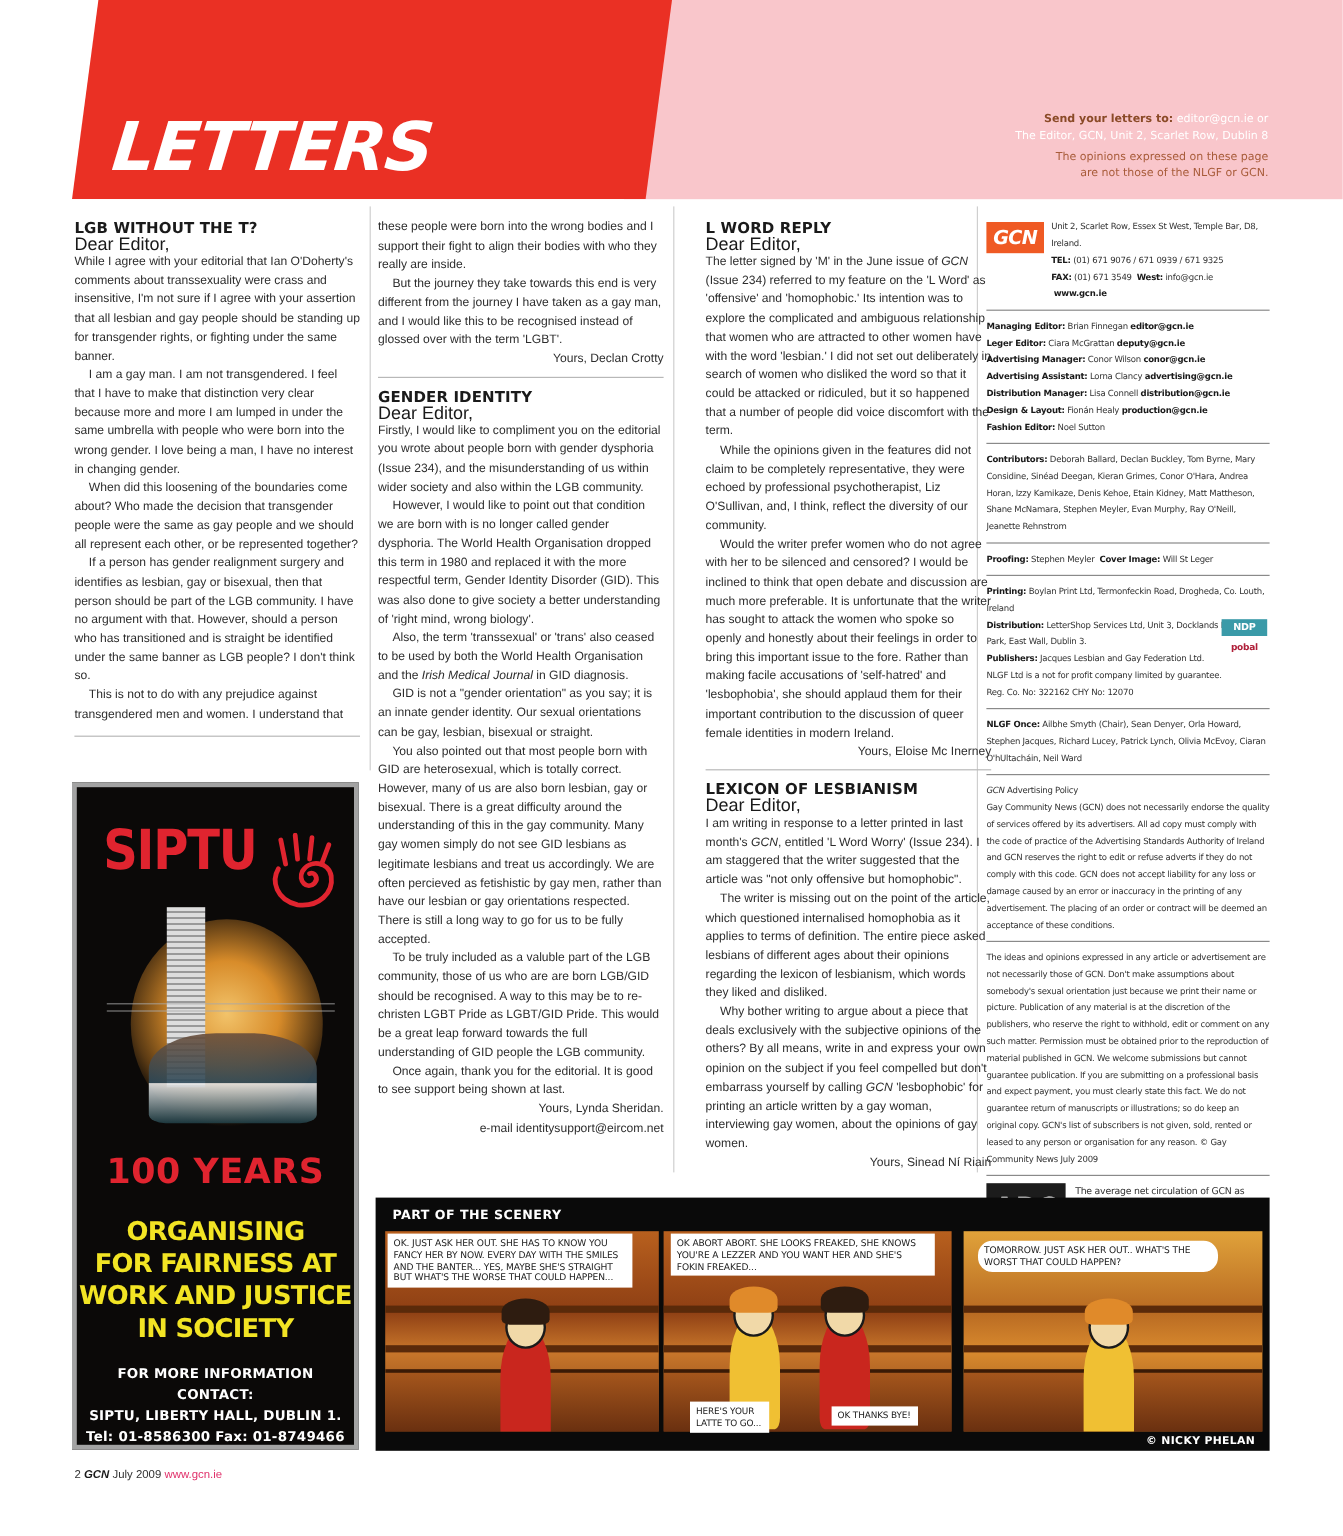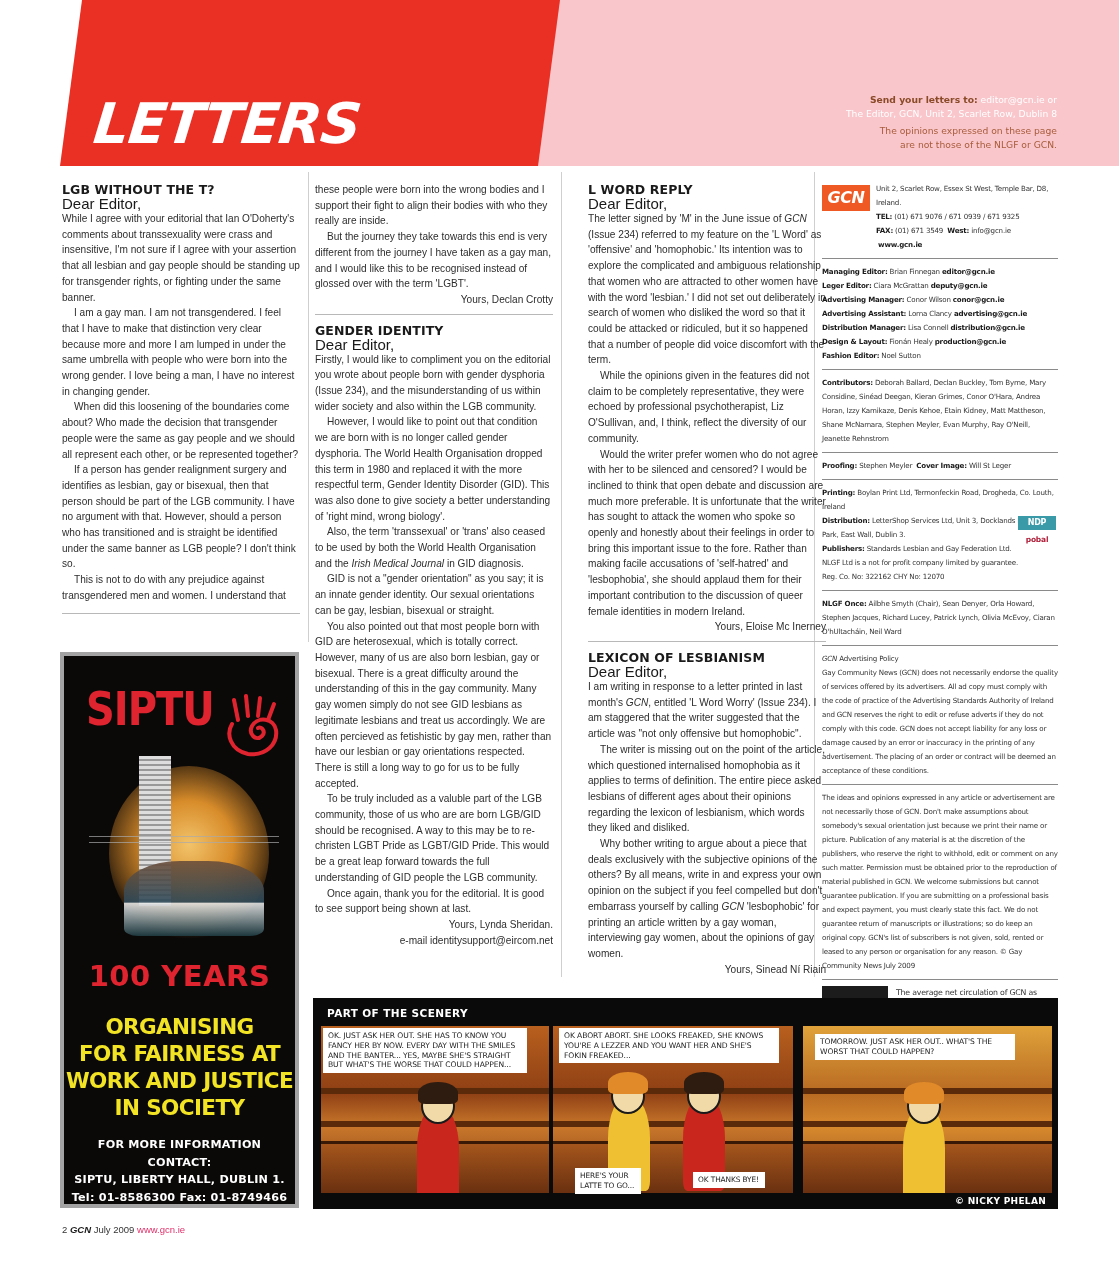--- a/index.html
+++ b/index.html
@@ -72,21 +72,21 @@
   .p3 { left: 490px; width: 249px; background: linear-gradient(#e0a23a 0%, #b86a22 40%, #d98a2e 60%, #8a4a16 100%); }
   .shelf { position: absolute; left: 0; right: 0; height: 6px; background: #5a2a0a; }
   .counter { position: absolute; left: 0; right: 0; bottom: 0; height: 52px; background: linear-gradient(#a5561c, #6a3010); border-top: 3px solid #3a1a06; }
   .figure { position: absolute; width: 42px; height: 95px; border-radius: 45% 45% 10% 10%; }
   .face { position: absolute; width: 34px; height: 36px; border-radius: 50%; background: #f1d9a8; border: 2px solid #1a1a1a; }
   .hair-dark { position: absolute; width: 40px; height: 22px; border-radius: 50% 50% 20% 20%; background: #2e1c10; }
   .hair-red { position: absolute; width: 40px; height: 22px; border-radius: 50% 50% 20% 20%; background: #e08a2a; }
   .bubble { position: absolute; background: #fff; color: #222; font-family: "DejaVu Sans", sans-serif; font-size: 7.6px; line-height: 9.8px; padding: 3px 5px; letter-spacing: -0.1px; }
   .b1 { left: 10px; top: 30px; width: 204px; }
   .b2 { left: 246px; top: 30px; width: 220px; }
-  .b3 { left: 502px; top: 36px; width: 200px; }
+  .b3 { left: 502px; top: 36px; width: 200px; border-radius: 12px; }
   .b4 { left: 262px; top: 170px; width: 66px; font-size: 7.4px; }
   .b5 { left: 380px; top: 174px; width: 72px; font-size: 7.4px; }
   .credit { position: absolute; right: 12px; bottom: 3px; color: #fff; font-family: "DejaVu Sans", sans-serif; font-weight: bold; font-size: 9px; letter-spacing: 0.3px; }
 
   
   .footer { position: absolute; left: 62px; top: 1224px; font-size: 9.5px; color: #333; }
   .footer .gcn { font-weight: bold; font-style: italic; color: #1a1a1a; }
   .footer .url { color: #e0306a; }
 
   i { font-style: italic; }
@@ -180,21 +180,21 @@
 
   <div class="sec"><b>Contributors:</b> <span>Deborah Ballard, Declan Buckley, Tom Byrne, Mary Considine, Sinéad Deegan, Kieran Grimes, Conor O'Hara, Andrea Horan, Izzy Kamikaze, Denis Kehoe, Etain Kidney, Matt Mattheson, Shane McNamara, Stephen Meyler, Evan Murphy, Ray O'Neill, Jeanette Rehnstrom</span></div>
   <div class="mrule"></div>
 
   <div class="sec"><b>Proofing:</b> <span>Stephen Meyler</span> &nbsp;<b>Cover Image:</b> <span>Will St Leger</span></div>
   <div class="mrule"></div>
 
   <div class="sec pub-row">
     <div><b>Printing:</b> <span>Boylan Print Ltd, Termonfeckin Road, Drogheda, Co. Louth, Ireland</span></div>
     <div><b>Distribution:</b> <span>LetterShop Services Ltd, Unit 3, Docklands Innovation Park, East Wall, Dublin 3.</span></div>
-    <div><b>Publishers:</b> <span>Standards Lesbian and Gay Federation Ltd.</span></div>
+    <div><b>Publishers:</b> <span>Jacques Lesbian and Gay Federation Ltd.</span></div>
     <div>NLGF Ltd is a not for profit company limited by guarantee.</div>
     <div>Reg. Co. No: 322162   CHY No: 12070</div>
     <div class="badge-ndp">NDP</div>
     <div class="badge-pobal">pobal</div>
   </div>
   <div class="mrule"></div>
 
   <div class="sec"><b>NLGF Once:</b> <span>Ailbhe Smyth (Chair), Sean Denyer, Orla Howard, Stephen Jacques,  Richard Lucey, Patrick Lynch, Olivia McEvoy, Ciaran O'hUltacháin, Neil Ward</span></div>
   <div class="mrule"></div>
 

